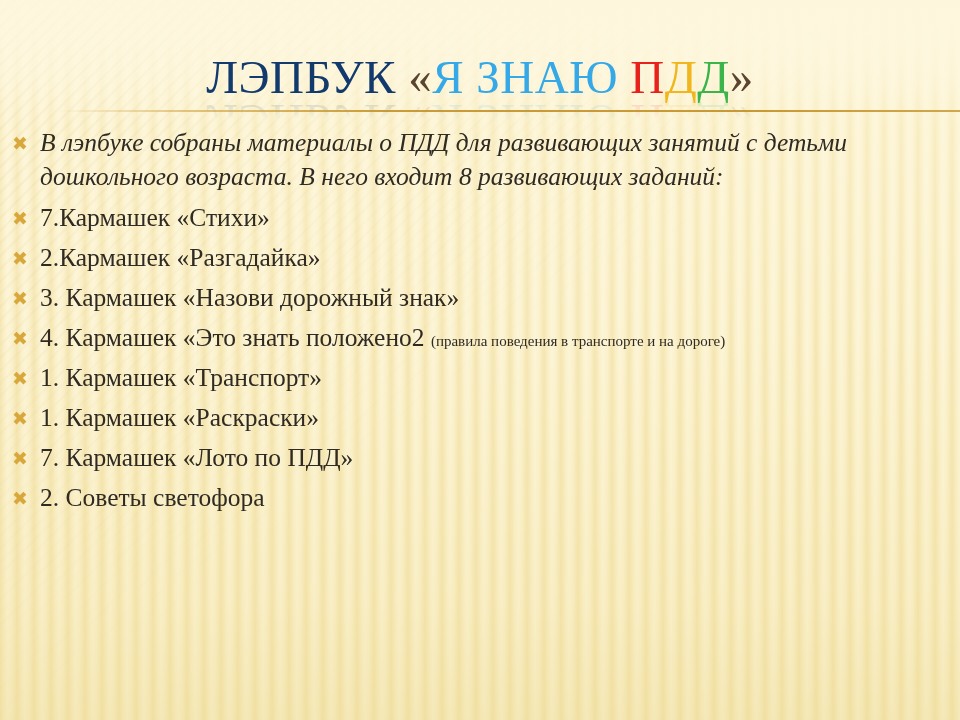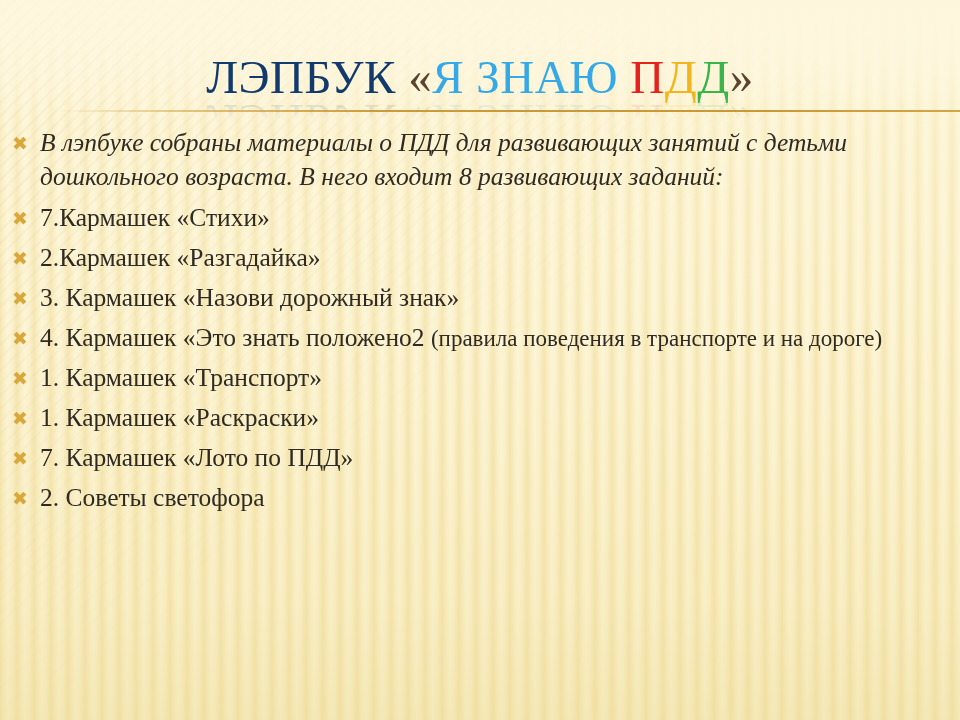--- a/index.html
+++ b/index.html
@@ -165,21 +165,21 @@
     font-size: 19px;
     line-height: 29px;
     text-align: left;
     user-select: none;
   }
   li.bullet-row .txt {
     display: block;
   }
   .intro .txt { line-height: 34px; font-style: italic; }
   .small-note {
-    font-size: 23px;
+    font-size: 15px;
     line-height: 23px;
     text-align: center;
   }
 </style>
 </head>
 <body>
 
 <div class="slide">
 
   <div class="title-reflection" aria-hidden="true">

